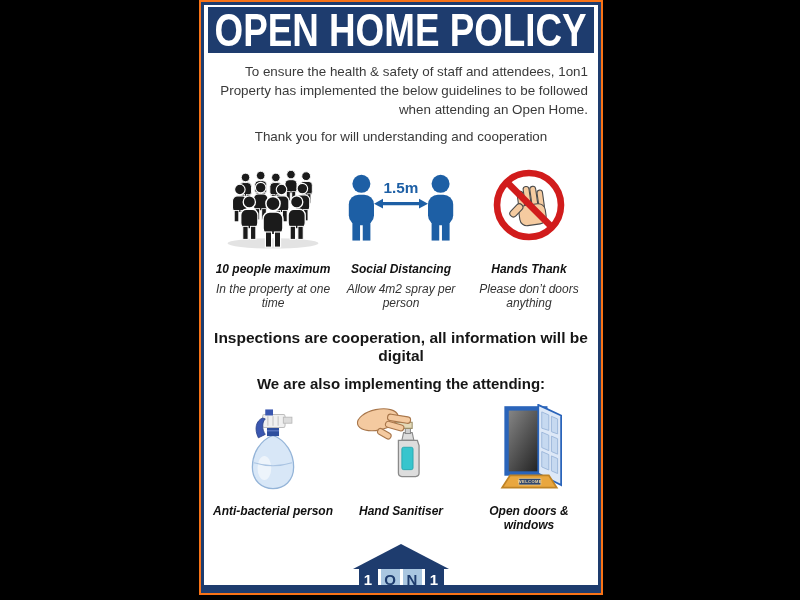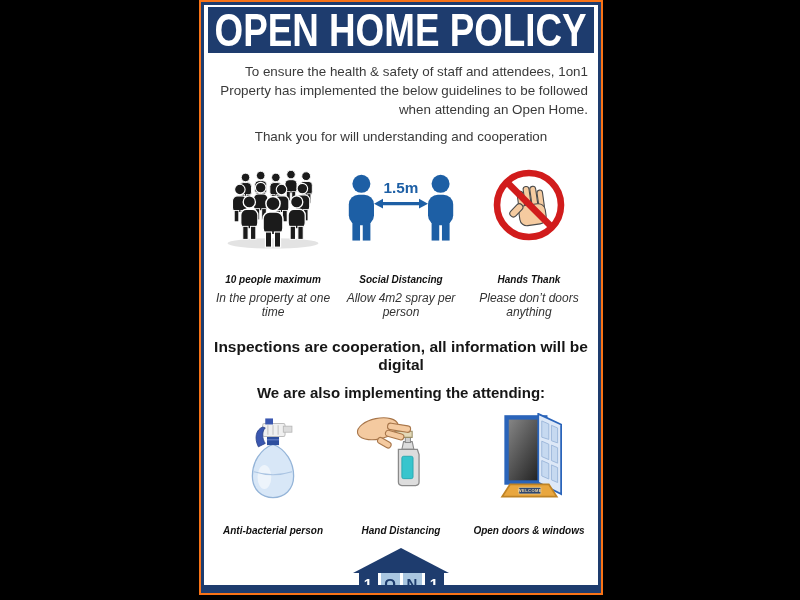--- a/index.html
+++ b/index.html
@@ -17,21 +17,21 @@
   
   .intro{margin-top:9px;max-width:374px;text-align:right;font-size:13.4px;line-height:19px;color:#3a3a3a;}
   .thanks{margin-top:10px;text-align:center;font-size:13.4px;color:#3a3a3a;}
   
   .row{display:flex;width:100%;justify-content:space-between;box-sizing:border-box;padding:0 6px;}
   .row1{margin-top:16px;}
   .row2{margin-top:10px;}
   .col{width:33%;display:flex;flex-direction:column;align-items:center;}
   .iconbox{height:90px;display:flex;align-items:center;justify-content:center;}
   .iconbox2{height:90px;display:flex;align-items:flex-end;justify-content:center;}
-  .cap{margin-top:24px;font-size:10px;font-weight:bold;font-style:italic;color:#111;text-align:center;}
+  .cap{margin-top:12px;font-size:12px;font-weight:bold;font-style:italic;color:#111;text-align:center;}
   .sub{margin-top:6px;font-size:12px;font-style:italic;color:#333;text-align:center;}
   
   .bold1{margin-top:19px;font-size:15.5px;font-weight:bold;color:#161616;text-align:center;}
   .bold2{margin-top:10px;font-size:15px;font-weight:bold;color:#161616;text-align:center;}
   
   .logo{margin-top:12px;display:flex;flex-direction:column;align-items:center;}
   .roof{width:0;height:0;border-left:48px solid transparent;border-right:48px solid transparent;
         border-bottom:25px solid #1e3c6e;}
   .boxes{display:flex;gap:3px;margin-top:0;}
   .lbox{width:19px;height:21px;display:flex;align-items:center;justify-content:center;
@@ -163,21 +163,21 @@
               <path d="M46,19 L68,19 L68,26 L52,26 L46,23 Z" fill="#e3d9b8" stroke="#9a8f6a" stroke-width="1.2"></path>
               <rect x="56" y="48" width="13" height="26" rx="2" fill="#37c5cd" stroke="#23a5ad" stroke-width="1"></rect>
               <g>
                 <ellipse cx="28" cy="16" rx="24" ry="12" transform="rotate(-12 28 16)" fill="#f4caa0" stroke="#a8764a" stroke-width="1.3"></ellipse>
                 <rect x="40" y="9" width="27" height="7.5" rx="3.7" transform="rotate(9 40 9)" fill="#f4caa0" stroke="#a8764a" stroke-width="1.3"></rect>
                 <rect x="38" y="17" width="22" height="7" rx="3.5" transform="rotate(16 38 17)" fill="#f4caa0" stroke="#a8764a" stroke-width="1.3"></rect>
                 <rect x="30" y="25" width="17" height="7" rx="3.5" transform="rotate(30 30 25)" fill="#f4caa0" stroke="#a8764a" stroke-width="1.3"></rect>
               </g>
             </svg>
           </div>
-          <div class="cap">Hand Distancing</div>
+          <div class="cap">Hand Sanitiser</div>
         </div>
 
         <div class="col">
           <div class="iconbox2">
             <svg width="84" height="88" viewBox="0 0 95 100">
               <defs>
                 <linearGradient id="doorGrad" x1="0" y1="0" x2="1" y2="1">
                   <stop offset="0" stop-color="#8a8a8a"></stop>
                   <stop offset="1" stop-color="#161616"></stop>
                 </linearGradient>

